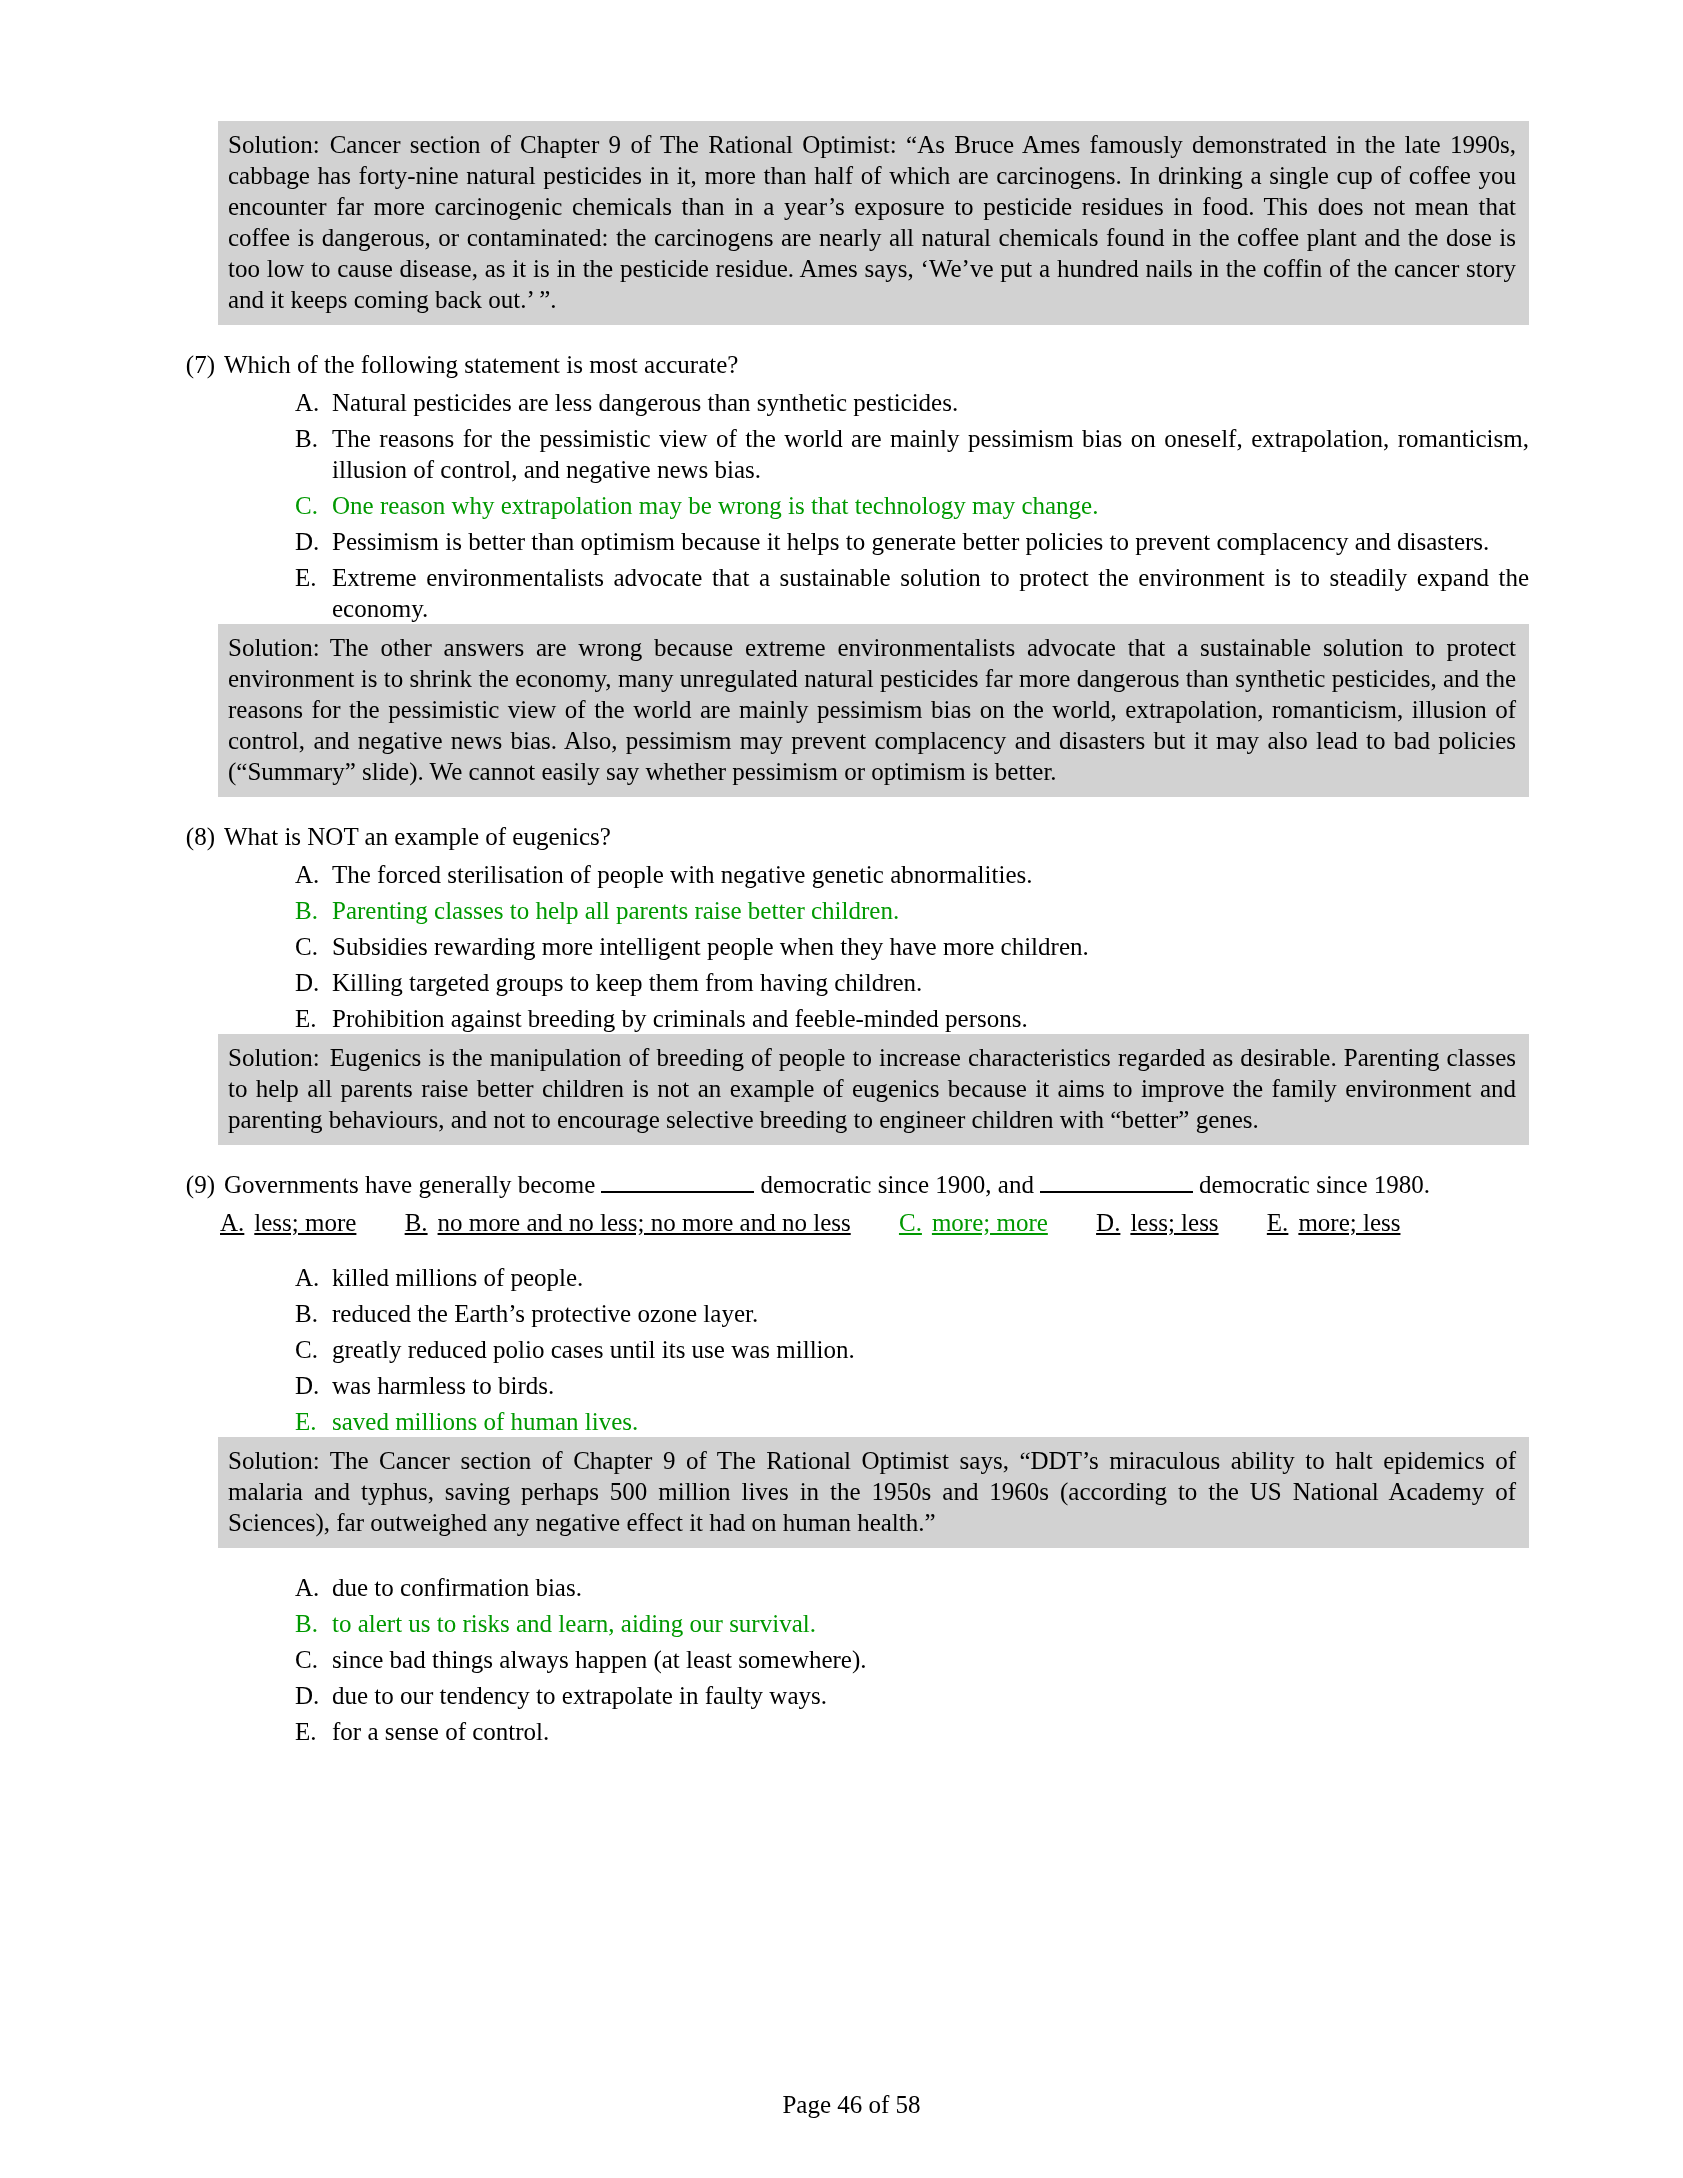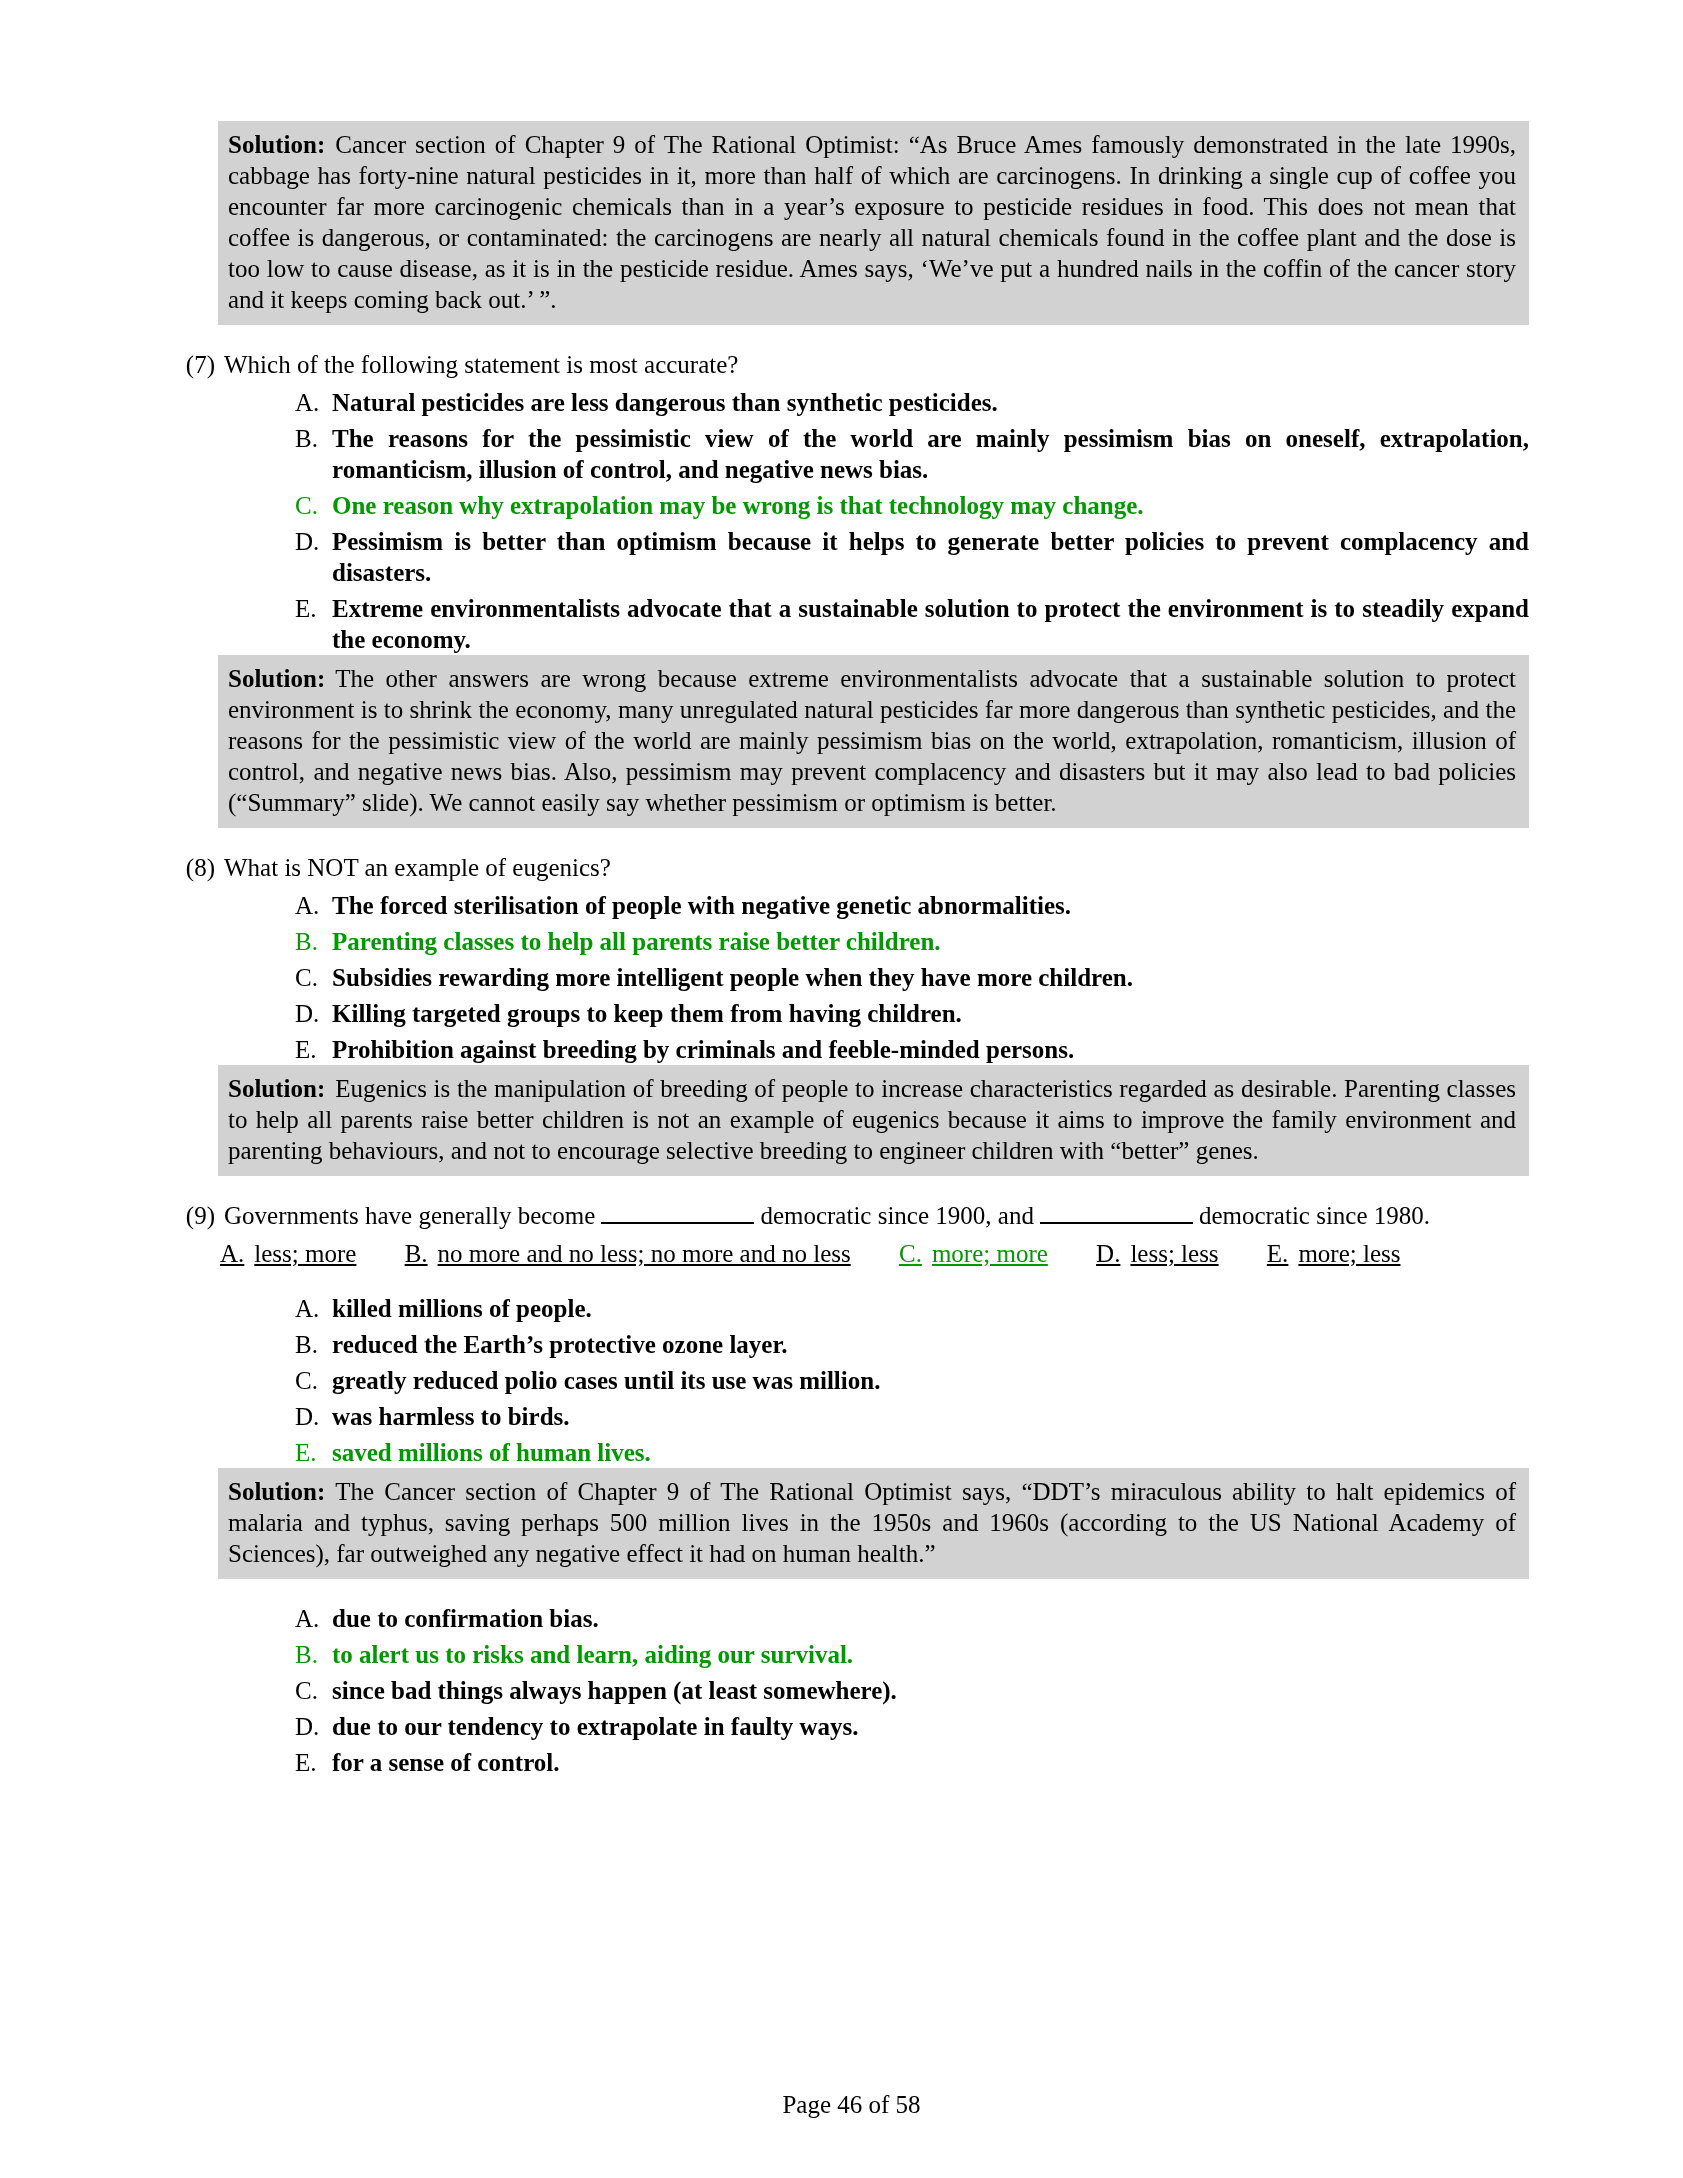--- a/index.html
+++ b/index.html
@@ -21,21 +21,21 @@
   }
   .solution {
     background: var(--sol-bg, #d2d2d2);
     margin-left: 50px;
     padding: 8px 13px 10px 10px;
     text-align: justify;
     line-height: 31px;
     box-sizing: border-box;
   }
   .content > .solution:first-child { margin-top: 0; }
-  .sol-label { font-weight: bold; margin-right: 10px; }
+  .sol-label { font-weight: normal; margin-right: 10px; }
   .question {
     margin-top: 24px;
     line-height: 31px;
   }
   .q-head { display: flex; }
   .qnum {
     flex: none;
     width: 62px;
     margin-left: -15px;
     padding-right: 9px;
@@ -44,21 +44,21 @@
     white-space: nowrap;
   }
   .qtext { flex: 1; text-align: justify; }
   .opts { margin-top: 7px; }
   .opt {
     display: flex;
     margin-top: 5px;
     margin-left: 127px;
   }
   .opt-label { flex: none; width: 37px; }
-  .opt-text { flex: 1; text-align: justify; font-weight: bold; }
+  .opt-text { flex: 1; text-align: justify; }
   .correct { color: var(--green, #009900); }
   .inline-opts { margin-top: 7px; margin-left: 52px; }
   .inline-opt { display: inline-block; margin-right: 42px; white-space: nowrap; text-decoration: underline; }
   .inline-opt:last-child { margin-right: 0; }
   .inline-opt .opt-label { display: inline; margin-right: 10px; width: auto; }
   .blank {
     display: inline-block;
     width: 153px;
     height: 1px;
     border-bottom: 2px solid #000;

